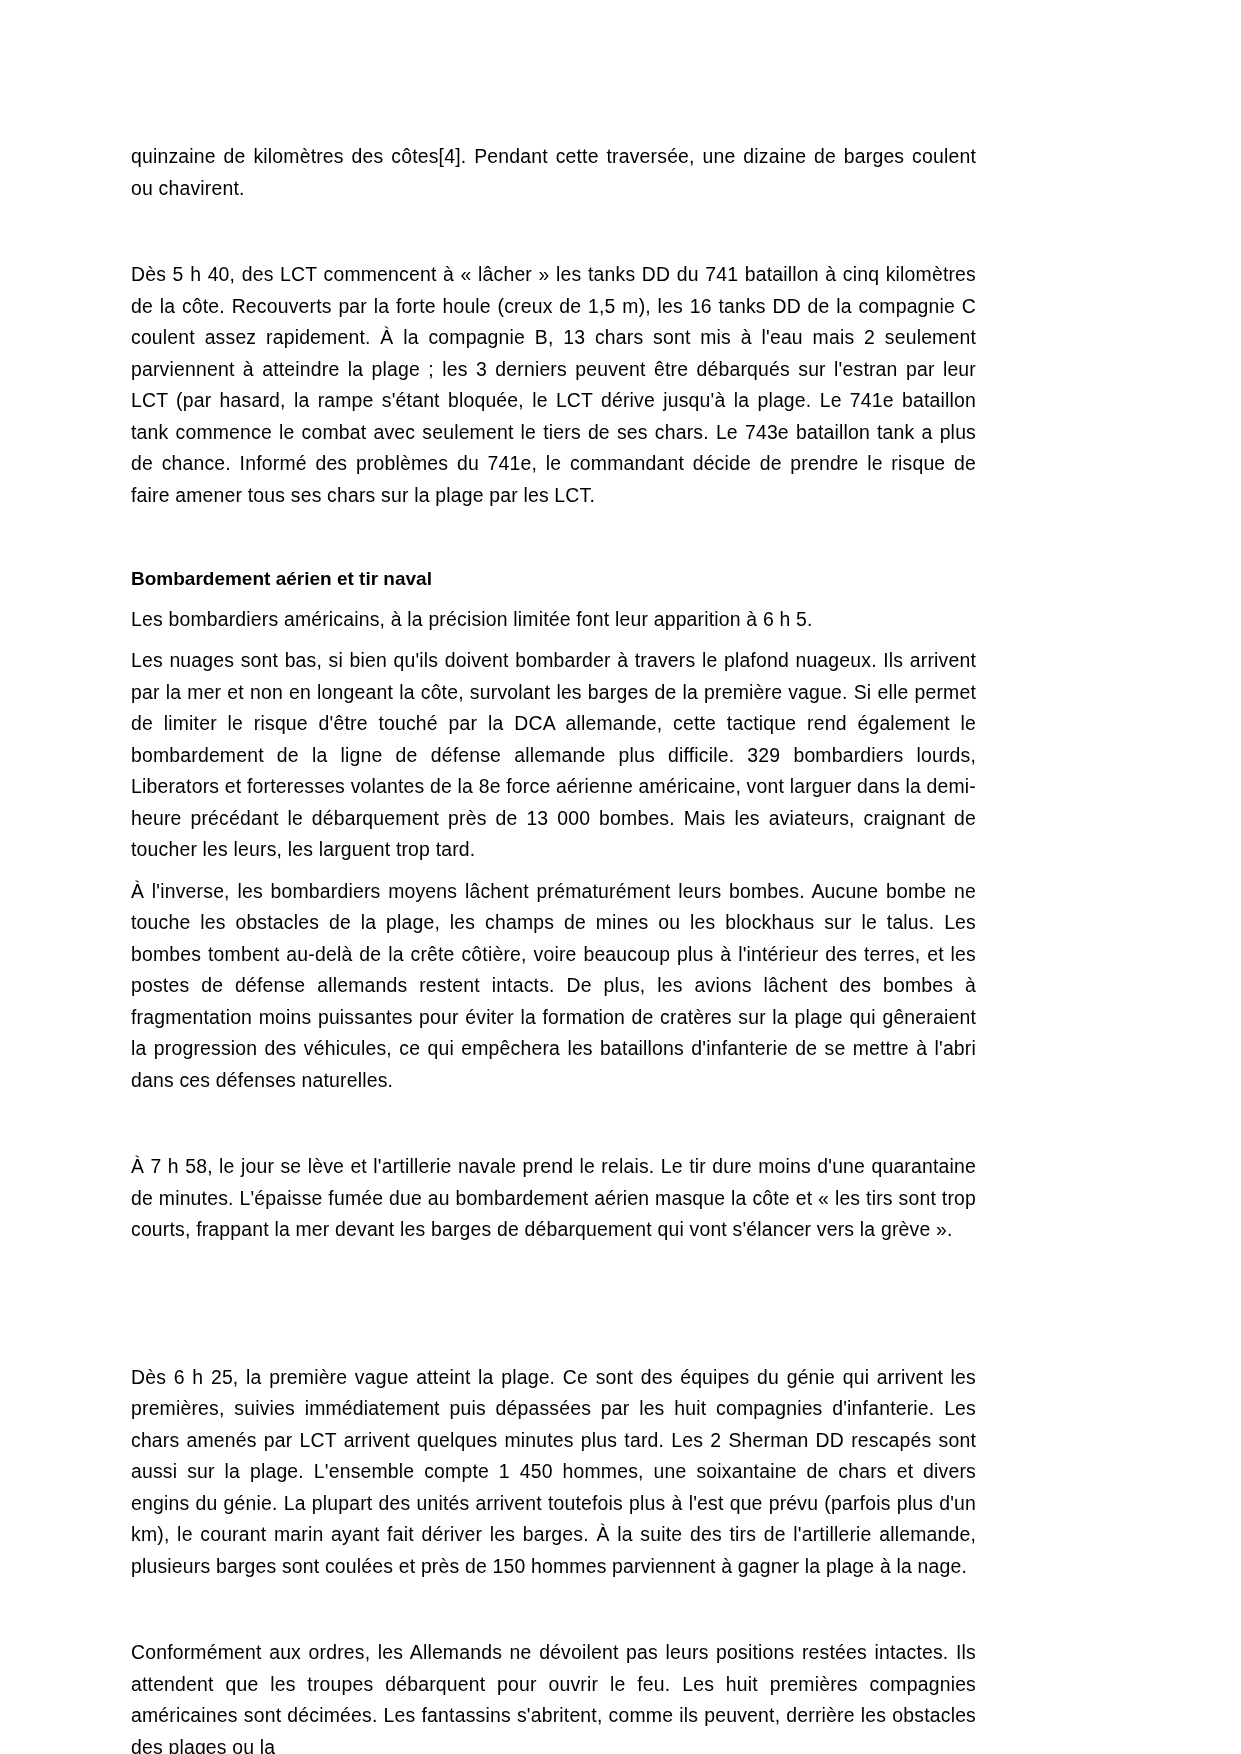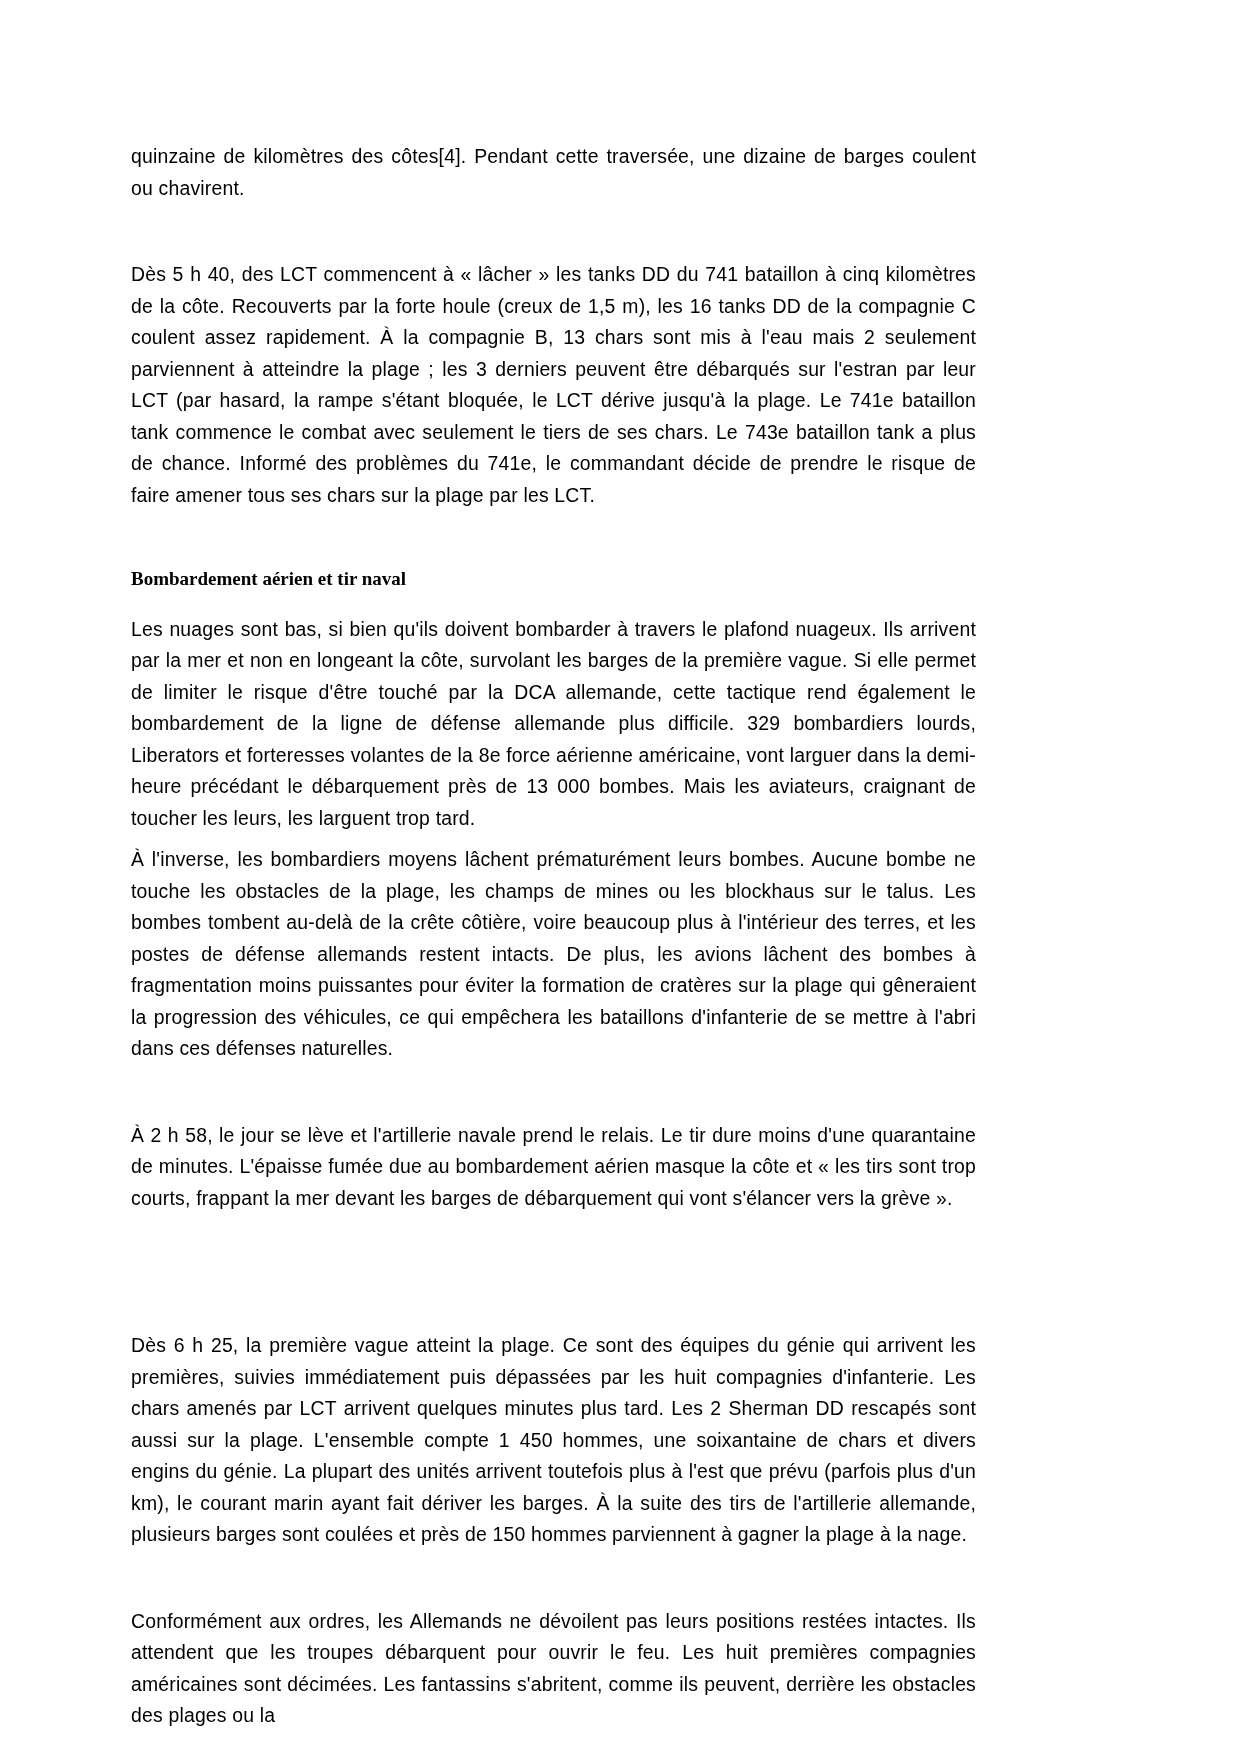--- a/index.html
+++ b/index.html
@@ -35,21 +35,20 @@
     color: #000000;
     letter-spacing: 0.01em;
   }
   h3.section-heading {
     margin: 0;
     font-size: 19px;
     line-height: 31.5px;
     font-weight: bold;
     text-align: left;
     color: #000000;
-    font-family: Liberation Serif, serif;
   }
   
   .gap-lg { height: 55px; }
   .gap-sm { height: 10px; }
   .gap-heading-before { height: 52px; }
   .gap-heading-after { height: 9px; }
 </style>
 </head>
 <body>
 
@@ -61,32 +60,33 @@
     <div class="gap-lg"></div>
 
     <p class="body-text">Dès 5 h 40, des LCT commencent à « lâcher » les tanks DD du 741 bataillon à cinq kilomètres de la côte. Recouverts par la forte houle (creux de 1,5 m), les 16 tanks DD de la compagnie C coulent assez rapidement. À la compagnie B, 13 chars sont mis à l'eau mais 2 seulement parviennent à atteindre la plage ; les 3 derniers peuvent être débarqués sur l'estran par leur LCT (par hasard, la rampe s'étant bloquée, le LCT dérive jusqu'à la plage. Le 741e bataillon tank commence le combat avec seulement le tiers de ses chars. Le 743e bataillon tank a plus de chance. Informé des problèmes du 741e, le commandant décide de prendre le risque de faire amener tous ses chars sur la plage par les LCT.</p>
 
     <div class="gap-heading-before"></div>
 
     <h3 class="section-heading">Bombardement aérien et tir naval</h3>
 
     <div class="gap-heading-after"></div>
 
+    <p class="body-text">Les bombardiers américains, à la précision limitée font leur apparition à 6 h 5.</p>
 
     <div class="gap-sm"></div>
 
     <p class="body-text">Les nuages sont bas, si bien qu'ils doivent bombarder à travers le plafond nuageux. Ils arrivent par la mer et non en longeant la côte, survolant les barges de la première vague. Si elle permet de limiter le risque d'être touché par la DCA allemande, cette tactique rend également le bombardement de la ligne de défense allemande plus difficile. 329 bombardiers lourds, Liberators et forteresses volantes de la 8e force aérienne américaine, vont larguer dans la demi-heure précédant le débarquement près de 13 000 bombes. Mais les aviateurs, craignant de toucher les leurs, les larguent trop tard.</p>
 
     <div class="gap-sm"></div>
 
     <p class="body-text">À l'inverse, les bombardiers moyens lâchent prématurément leurs bombes. Aucune bombe ne touche les obstacles de la plage, les champs de mines ou les blockhaus sur le talus. Les bombes tombent au-delà de la crête côtière, voire beaucoup plus à l'intérieur des terres, et les postes de défense allemands restent intacts. De plus, les avions lâchent des bombes à fragmentation moins puissantes pour éviter la formation de cratères sur la plage qui gêneraient la progression des véhicules, ce qui empêchera les bataillons d'infanterie de se mettre à l'abri dans ces défenses naturelles.</p>
 
     <div class="gap-lg"></div>
 
-    <p class="body-text">À 2 h 58, le jour se lève et l'artillerie navale prend le relais. Le tir dure moins d'une quarantaine de minutes. L'épaisse fumée due au bombardement aérien masque la côte et « les tirs sont trop courts, frappant la mer devant les barges de débarquement qui vont s'élancer vers la grève ».</p>
+    <p class="body-text">À 7 h 58, le jour se lève et l'artillerie navale prend le relais. Le tir dure moins d'une quarantaine de minutes. L'épaisse fumée due au bombardement aérien masque la côte et « les tirs sont trop courts, frappant la mer devant les barges de débarquement qui vont s'élancer vers la grève ».</p>
 
     <div class="gap-lg"></div>
 
 
     <div class="gap-heading-before"></div>
 
 
     <div class="gap-heading-after"></div>
 
     <p class="body-text">Dès 6 h 25, la première vague atteint la plage. Ce sont des équipes du génie qui arrivent les premières, suivies immédiatement puis dépassées par les huit compagnies d'infanterie. Les chars amenés par LCT arrivent quelques minutes plus tard. Les 2 Sherman DD rescapés sont aussi sur la plage. L'ensemble compte 1 450 hommes, une soixantaine de chars et divers engins du génie. La plupart des unités arrivent toutefois plus à l'est que prévu (parfois plus d'un km), le courant marin ayant fait dériver les barges. À la suite des tirs de l'artillerie allemande, plusieurs barges sont coulées et près de 150 hommes parviennent à gagner la plage à la nage.</p>

